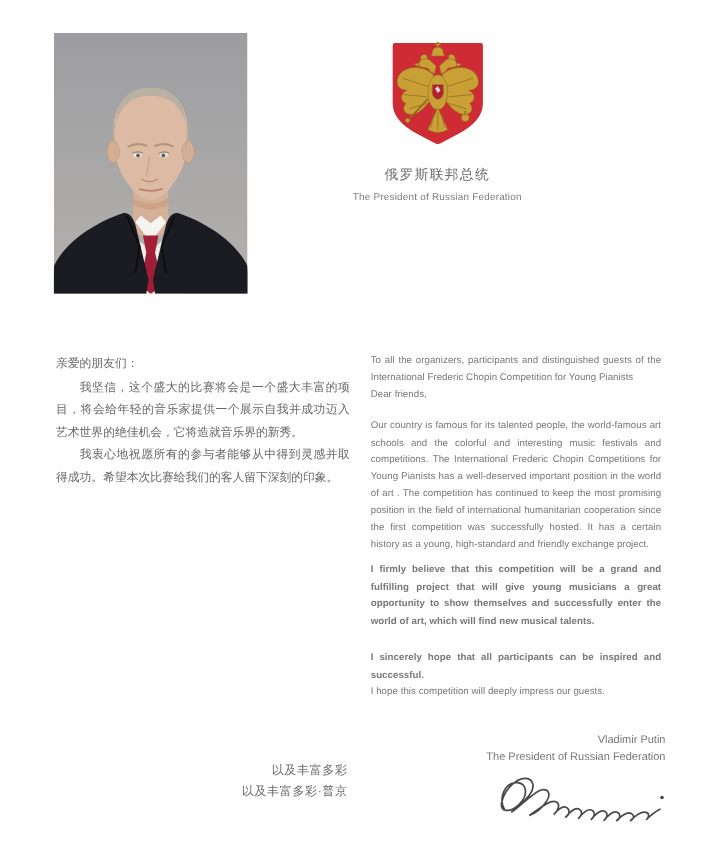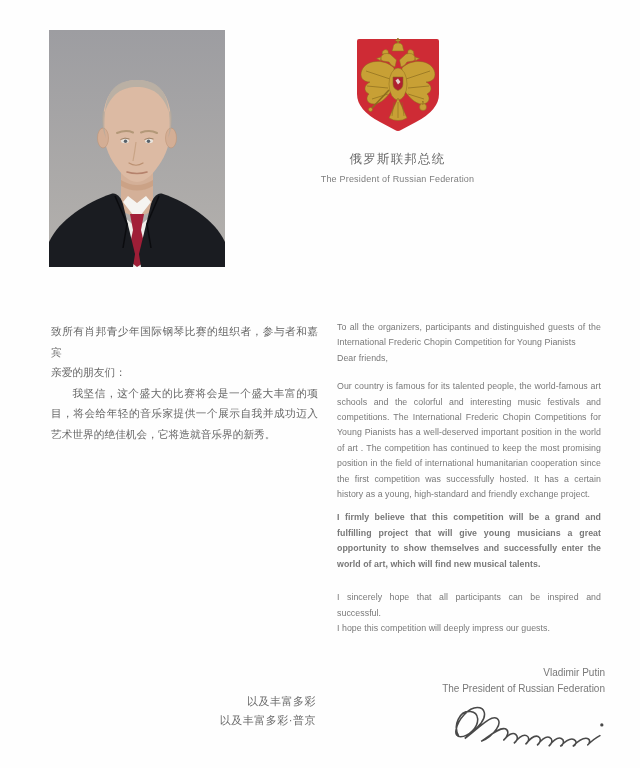--- a/index.html
+++ b/index.html
@@ -27,21 +27,21 @@
   .zh-para{text-indent:2em;}
   
   .en-col{
     position:absolute;left:337px;top:320px;width:264px;
     font-size:8.8px;line-height:15.4px;color:#787878;
     text-align:justify;letter-spacing:0.05px;
   }
   .en-col p{margin:0;}
   .en-p2{margin-top:13px !important;}
   .en-p3{margin-top:8px !important;font-weight:bold;}
-  .en-close1{margin-top:18px !important;}
+  .en-close1{margin-top:18px !important;font-weight:bold;}
   
   .en-signoff{
     position:absolute;right:35px;top:665px;text-align:right;
     font-size:10px;line-height:16px;color:#787878;
   }
   .zh-signoff{
     position:absolute;right:324px;top:692px;text-align:right;
     font-size:11px;line-height:19px;color:#6a6a6a;letter-spacing:0.5px;
   }
   .signature{position:absolute;left:443px;top:696px;width:168px;height:56px;display:block;}
@@ -126,23 +126,23 @@
         <rect x="68.4" y="63.5" width="1.2" height="3"></rect>
       </g>
       <path d="M39,39 h10 v7 q0,4.5 -5,6.5 q-5,-2 -5,-6.5 z" fill="#b02030" stroke="#8d6d1e" stroke-width="0.6"></path>
       <path d="M41.5,42.5 l2.5,-2 2.5,3.5 -2.5,2.5 z" fill="#e8e6e0" opacity="0.9"></path>
     </svg>
     <div class="title-zh">俄罗斯联邦总统</div>
     <div class="title-en">The President of Russian Federation</div>
   </div>
 
   <div class="zh-col">
-    <p>致所有肖邦青少年国际钢琴比赛的组织者，参与者和嘉宾</p>
     <p class="zh-greeting">亲爱的朋友们：</p>
     <p class="zh-para">我坚信，这个盛大的比赛将会是一个盛大丰富的项目，将会给年轻的音乐家提供一个展示自我并成功迈入艺术世界的绝佳机会，它将造就音乐界的新秀。</p>
+    <p class="zh-para">我衷心地祝愿所有的参与者能够从中得到灵感并取得成功。希望本次比赛给我们的客人留下深刻的印象。</p>
   </div>
 
   <div class="en-col">
     <p>To all the organizers, participants and distinguished guests of the International Frederic Chopin Competition for Young Pianists</p>
     <p>Dear friends,</p>
     <p class="en-p2">Our country is famous for its talented people, the world-famous art schools and the colorful and interesting music festivals and competitions. The International Frederic Chopin Competitions for Young Pianists has a well-deserved important position in the world of art . The competition has continued to keep the most promising position in the field of international humanitarian cooperation since the first competition was successfully hosted. It has a certain history as a young, high-standard and friendly exchange project.</p>
     <p class="en-p3">I firmly believe that this competition will be a grand and fulfilling project that will give young musicians a great opportunity to show themselves and successfully enter the world of art, which will find new musical talents.</p>
     <p class="en-close1">I sincerely hope that all participants can be inspired and successful.</p>
     <p>I hope this competition will deeply impress our guests.</p>
   </div>

